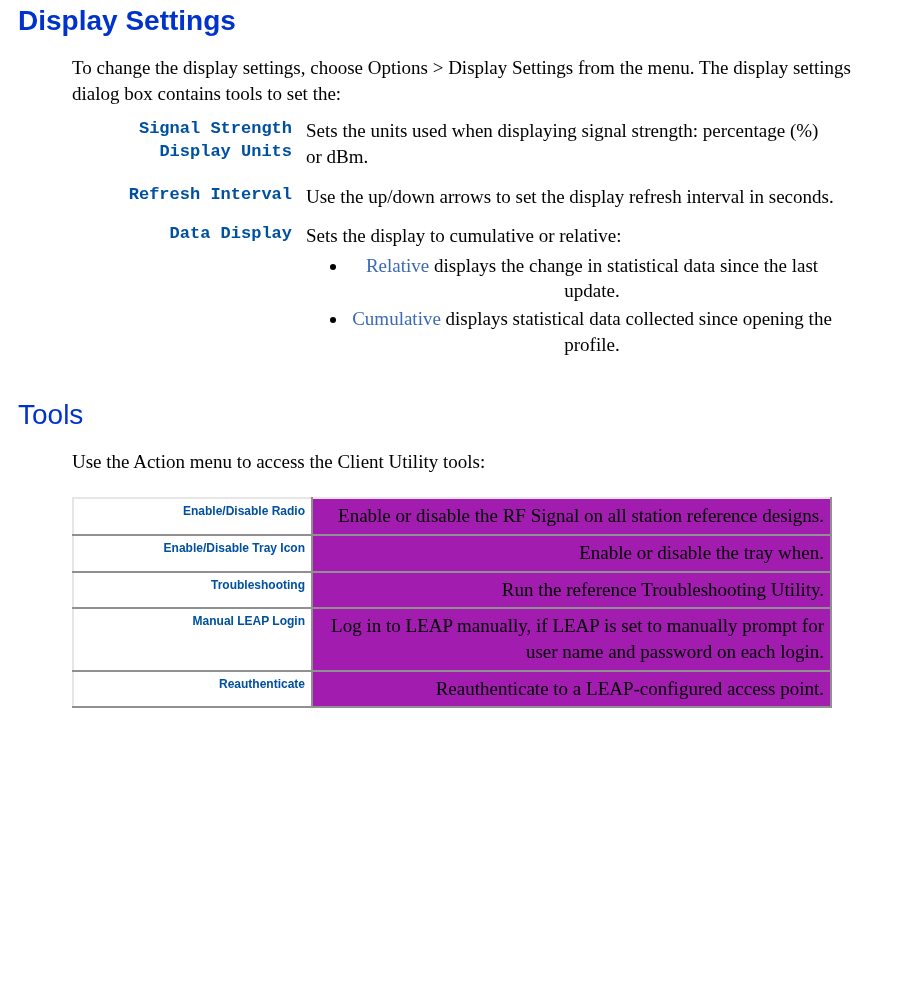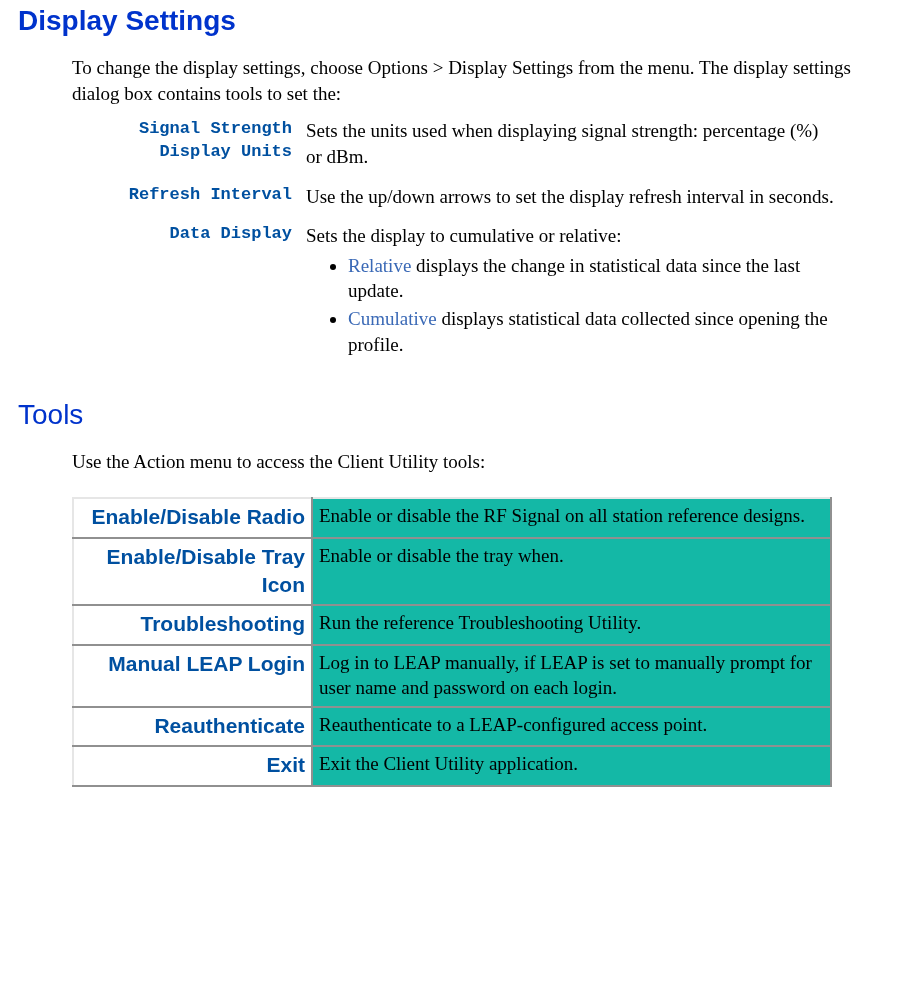--- a/index.html
+++ b/index.html
@@ -46,20 +46,21 @@
       padding-left: 6px;
       line-height: 1.35;
       max-width: 530px;
     }
     .def-value ul {
       margin: 4px 0 0 0;
       padding-left: 42px;
     }
     .def-value li {
       margin-bottom: 2px;
+      text-align: center;
     }
     .term-highlight {
       color: #3a69b6;
     }
     .heading2 {
       font-family: Arial, Helvetica, sans-serif;
       font-weight: normal;
       color: #0033cc;
       font-size: 28px;
       margin: 40px 0 20px 18px;
@@ -75,34 +76,35 @@
       vertical-align: top;
       padding: 4px 6px 5px 6px;
       line-height: 1.35;
     }
     table.tools td.tlabel {
       width: 225px;
       text-align: right;
       font-family: Arial, Helvetica, sans-serif;
       font-weight: bold;
       color: #0050a0;
-      font-size: 21px;
+      font-size: 12px;
       background: #fff;
       border-top: 2px solid #e6e6e6;
       border-left: 2px solid #e6e6e6;
       border-right: 2px solid #909090;
       border-bottom: 2px solid #909090;
       margin-left: 36px;
     }
     table.tools td.tvalue {
-      background: #14b8a6;
+      background: #a21caf;
       border-top: 2px solid #e6e6e6;
       border-left: 2px solid #e6e6e6;
       border-right: 2px solid #909090;
       border-bottom: 2px solid #909090;
+      text-align: right;
     }
   </style>
 </head>
 <body>
 
 <div class="heading">Display Settings</div>
 
 <div class="body-indent">
   <div class="intro">To change the display settings, choose Options &gt; Display Settings from the menu. The display settings dialog box contains tools to set the:</div>
 
@@ -152,19 +154,15 @@
       <td class="tvalue">Run the reference Troubleshooting Utility.</td>
     </tr>
     <tr>
       <td class="tlabel">Manual LEAP Login</td>
       <td class="tvalue">Log in to LEAP manually, if LEAP is set to manually prompt for user name and password on each login.</td>
     </tr>
     <tr>
       <td class="tlabel">Reauthenticate</td>
       <td class="tvalue">Reauthenticate to a LEAP-configured access point.</td>
     </tr>
-    <tr>
-      <td class="tlabel">Exit</td>
-      <td class="tvalue">Exit the  Client Utility application.</td>
-    </tr>
   </tbody>
     </table>
 </div>
 
 </body></html>

